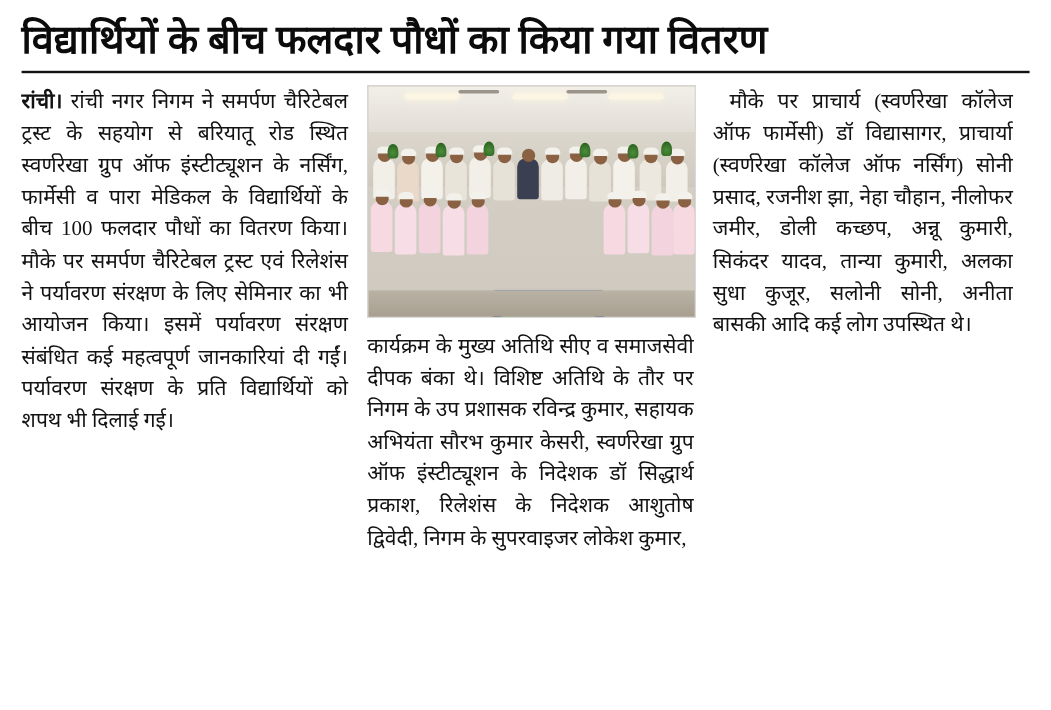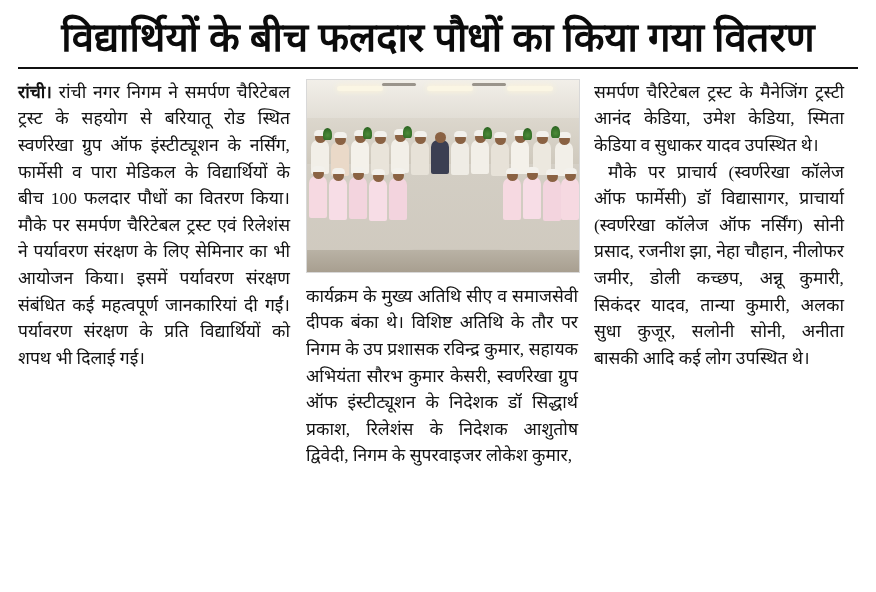--- a/index.html
+++ b/index.html
@@ -17,25 +17,25 @@
   .page {
     position: relative;
     width: 876px;
     height: 592px;
     box-sizing: border-box;
     padding: 10px 18px 6px 18px;
   }
   .headline {
     font-family: "Liberation Serif", serif;
     font-weight: bold;
-    font-size: 40px;
+    font-size: 33px;
     line-height: 1.12;
     letter-spacing: 0px;
     color: #0b0b0b;
-    text-align: center;
+    text-align: left;
     margin: 6px 0 6px 0;
     white-space: nowrap;
   }
   .rule {
     border-bottom: 2px solid #111111;
     margin: 2px 0 10px 0;
   }
   .columns {
     display: flex;
     gap: 16px;
@@ -281,18 +281,17 @@
             </div>
             <div class="ph-floor"></div>
           </div>
         </div>
       </div>
 
       <div class="body-text para">कार्यक्रम के मुख्य अतिथि सीए व समाजसेवी दीपक बंका थे। विशिष्ट अतिथि के तौर पर निगम के उप प्रशासक रविन्द्र कुमार, सहायक अभियंता सौरभ कुमार केसरी, स्वर्णरेखा ग्रुप ऑफ इंस्टीट्यूशन के निदेशक डॉ सिद्धार्थ प्रकाश, रिलेशंस के निदेशक आशुतोष द्विवेदी, निगम के सुपरवाइजर लोकेश कुमार,</div>
     </div>
 
     <div class="col right">
-      <div class="body-text para">समर्पण चैरिटेबल ट्रस्ट के मैनेजिंग ट्रस्टी आनंद केडिया, उमेश केडिया, स्मिता केडिया व सुधाकर यादव उपस्थित थे।</div>
       <div class="body-text para" style="text-indent:14px;">मौके पर प्राचार्य (स्वर्णरेखा कॉलेज ऑफ फार्मेसी) डॉ विद्यासागर, प्राचार्या (स्वर्णरेखा कॉलेज ऑफ नर्सिंग) सोनी प्रसाद, रजनीश झा, नेहा चौहान, नीलोफर जमीर, डोली कच्छप, अन्नू कुमारी, सिकंदर यादव, तान्या कुमारी, अलका सुधा कुजूर, सलोनी सोनी, अनीता बासकी आदि कई लोग उपस्थित थे।</div>
     </div>
 
   </div>
 </div>
 
 </body></html>

